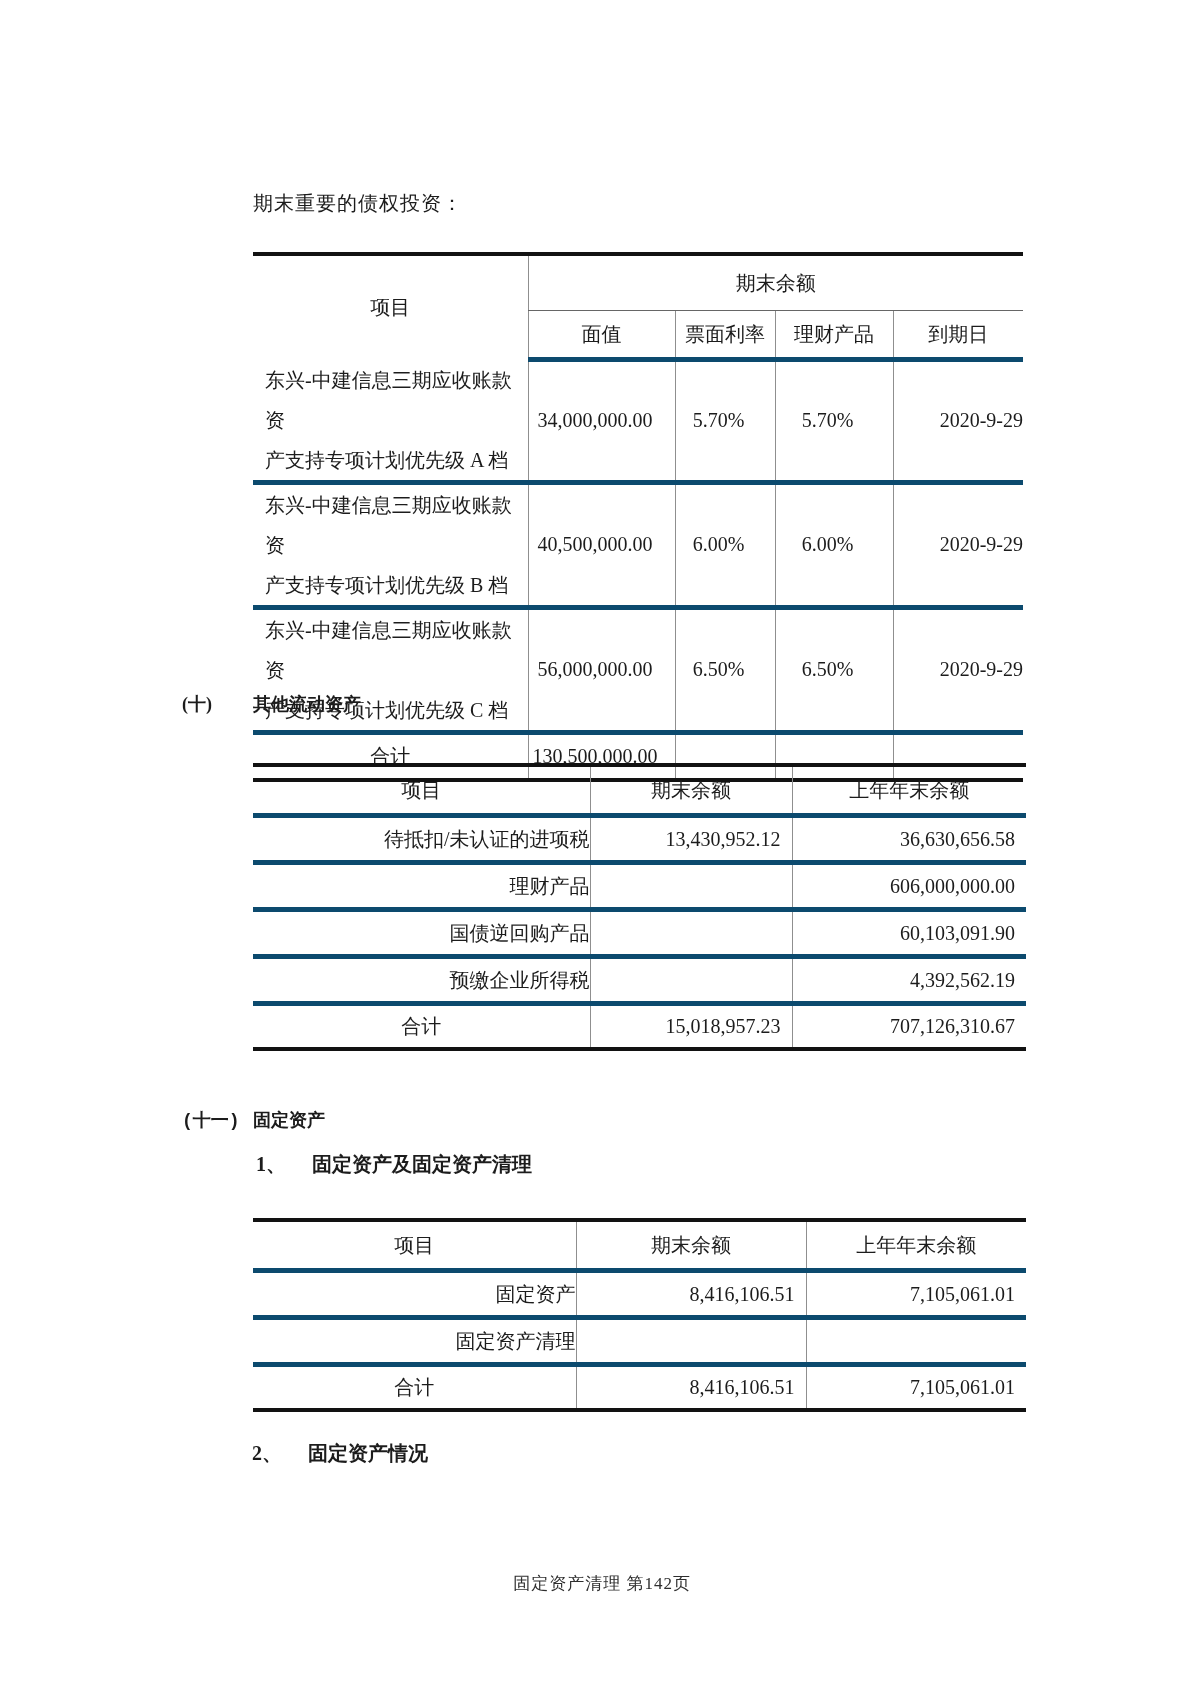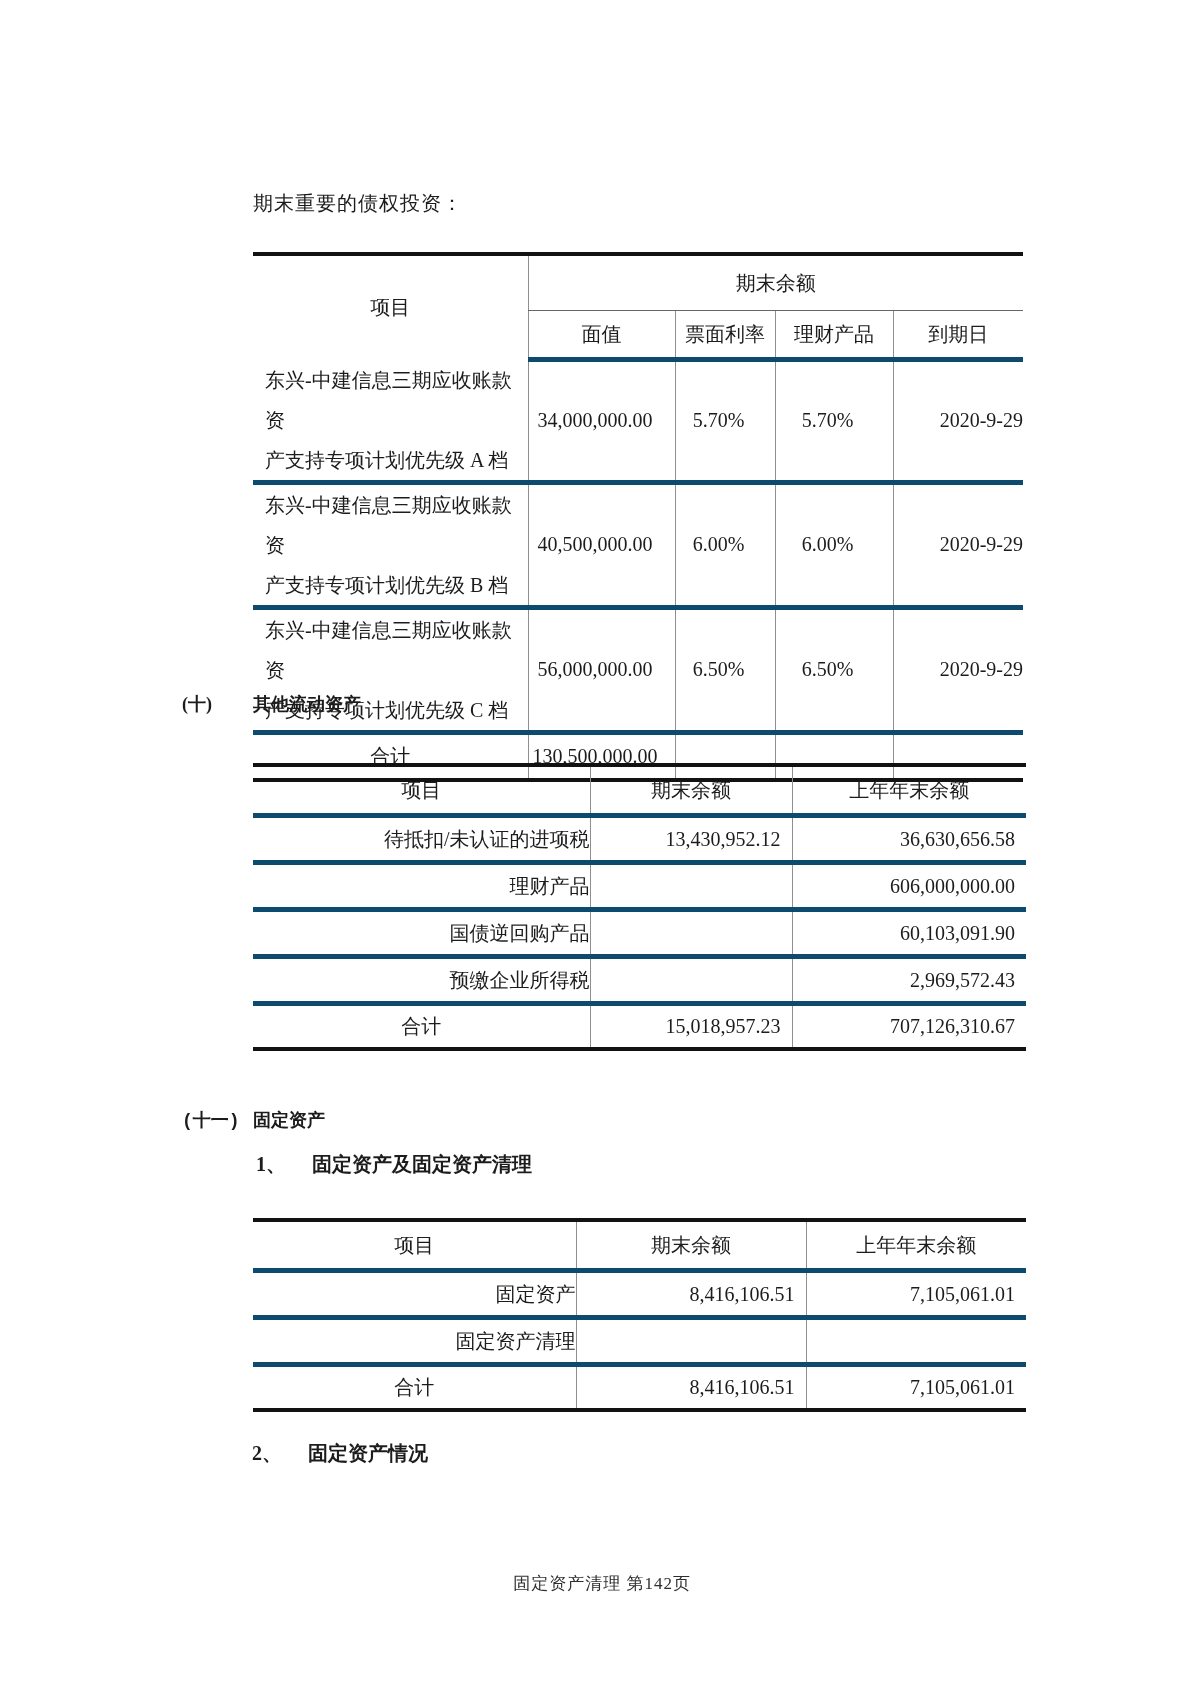--- a/index.html
+++ b/index.html
@@ -147,21 +147,21 @@
       <td class="num vsep">606,000,000.00</td>
     </tr>
     <tr class="r hline">
       <td class="lbl">国债逆回购产品</td>
       <td class="num vsep"></td>
       <td class="num vsep">60,103,091.90</td>
     </tr>
     <tr class="r hline">
       <td class="lbl">预缴企业所得税</td>
       <td class="num vsep"></td>
-      <td class="num vsep">2,969,572.43</td>
+      <td class="num vsep">4,392,562.19</td>
     </tr>
     <tr class="trow">
       <td class="tlbl">合计</td>
       <td class="num vsep">15,018,957.23</td>
       <td class="num vsep">707,126,310.67</td>
     </tr>
   </tbody>
     </table>
 
   <div class="sec sec11">

